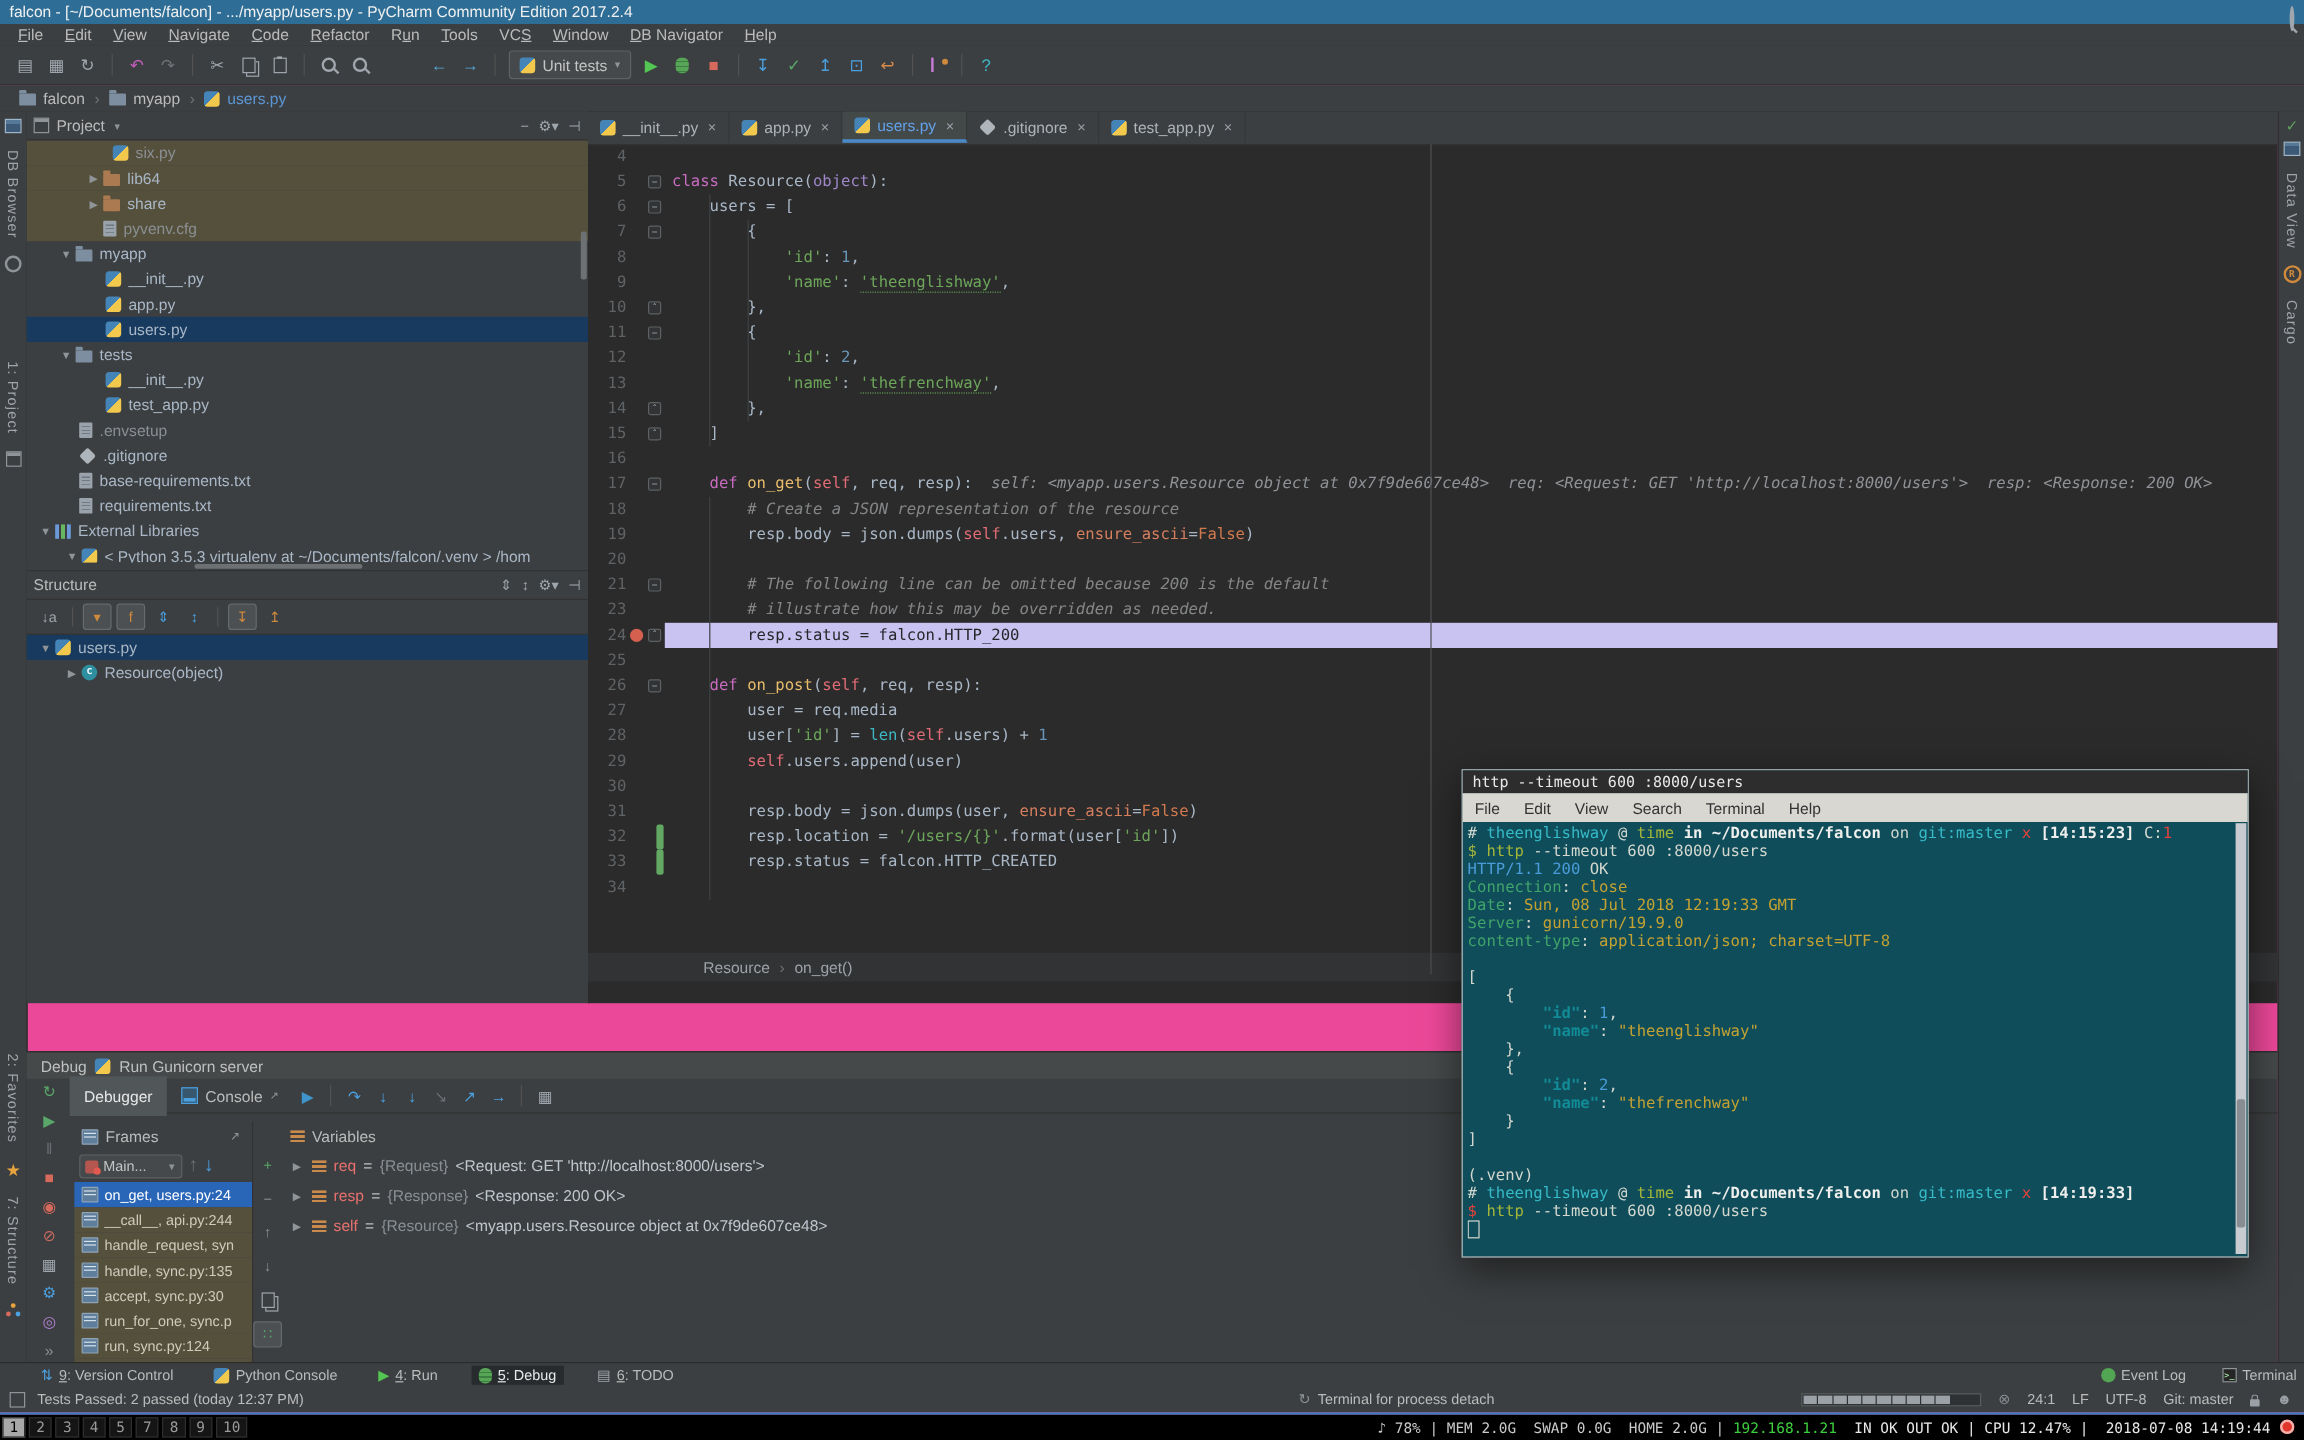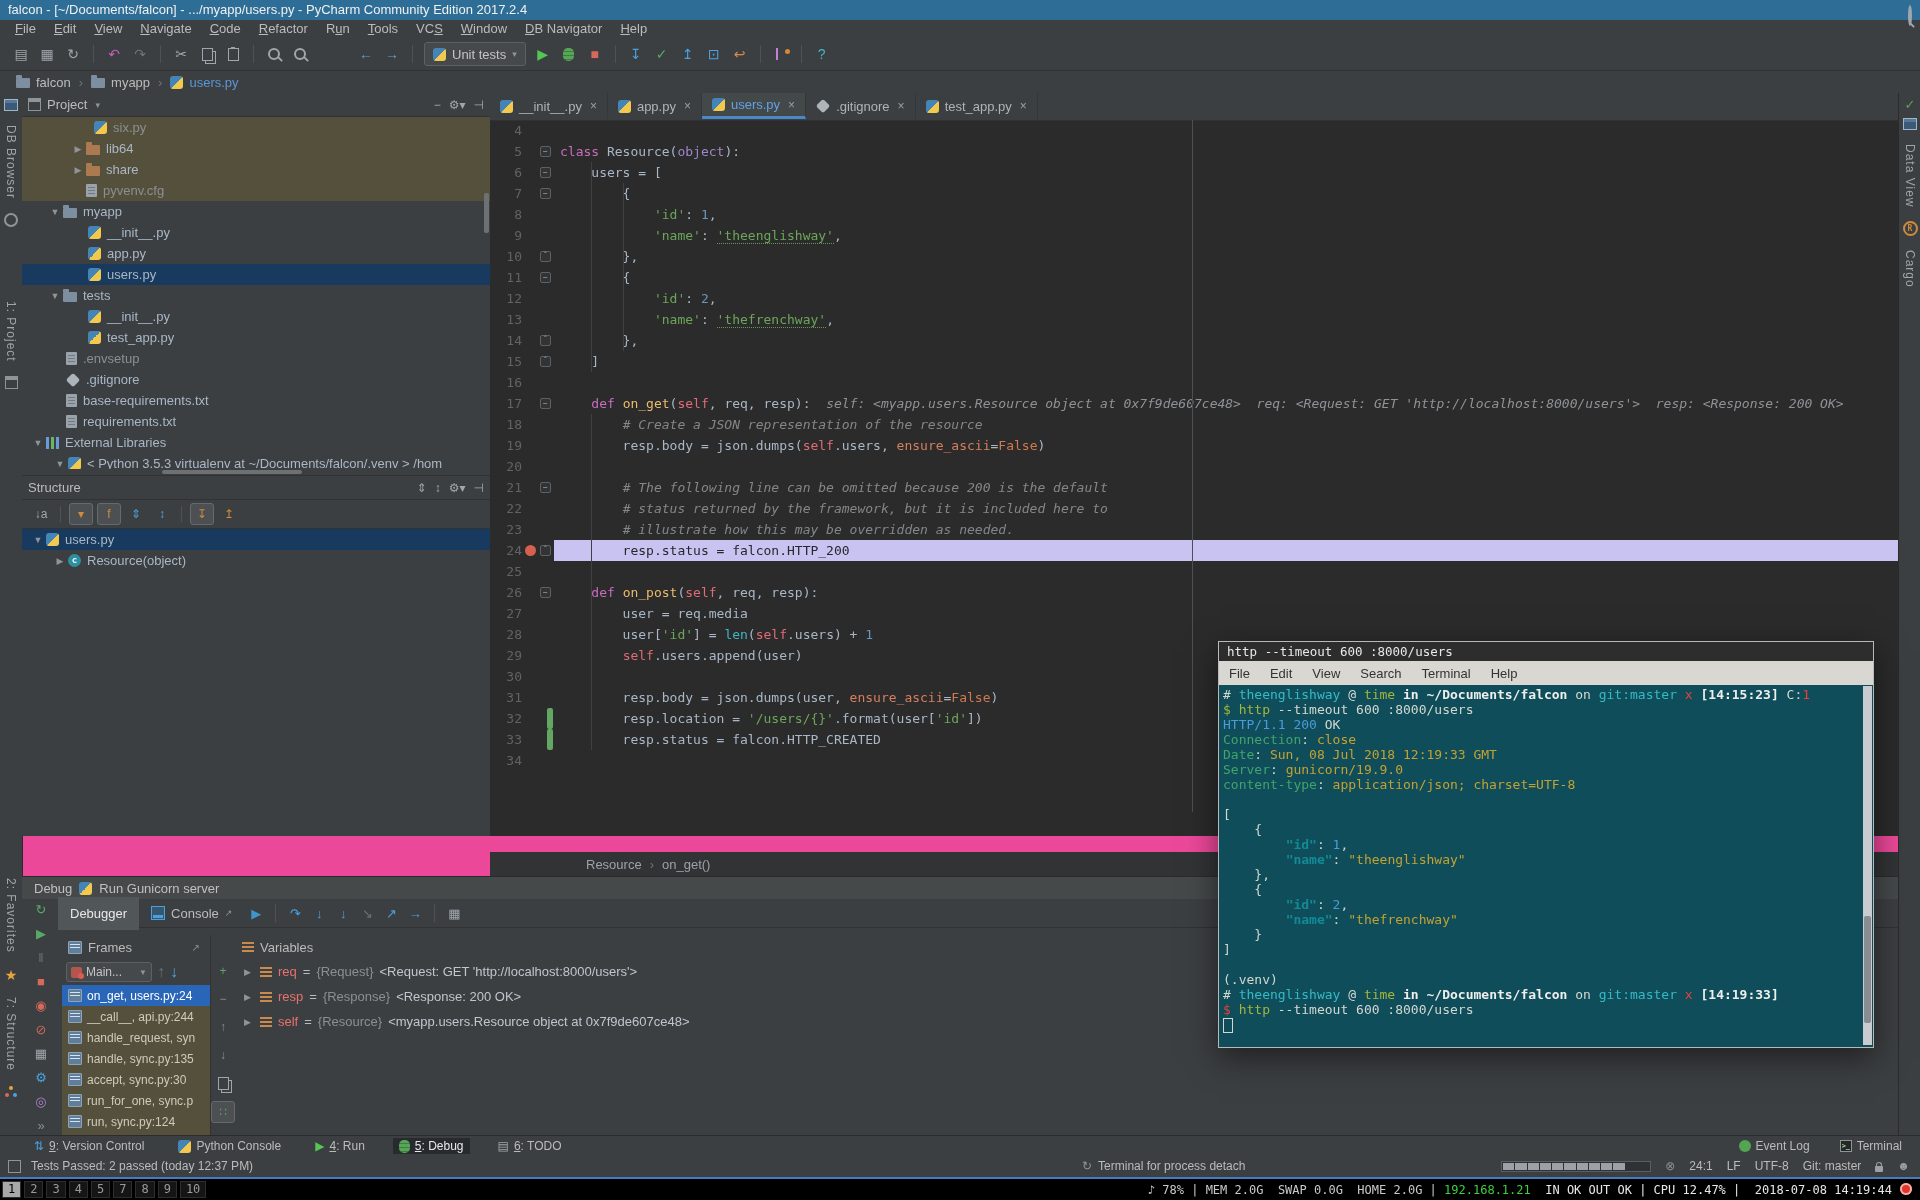--- a/index.html
+++ b/index.html
@@ -69,21 +69,21 @@
   .chb{position:absolute;left:57px;top:0;bottom:0;width:6px;background:#62a862;border-radius:2px;}
   .ctext{white-space:pre;font:13px/21px "DejaVu Sans Mono",monospace;padding-left:6px;flex:1;height:21px;color:#a9b7c6;}
   .cl.hl .ctext{background:#c9c3f2;}
   .cl.hl .ctext span{color:#26272b !important;border-bottom-color:#26272b;}
   .s-t{color:#a9b7c6}.s-k{color:#c96cc0}.s-fn{color:#e9bd6b}.s-slf{color:#e06c75}
   .s-str{color:#6da65a}.s-stru{color:#6da65a;border-bottom:1px dotted #5d9b50}
   .s-num{color:#6897bb}.s-cmt{color:#848688;font-style:italic}.s-dbg{color:#8f9296;font-style:italic}
   .s-prm{color:#d57f5f}.s-kw2{color:#d0794f}.s-bi{color:#3fb6c4}.s-pur{color:#9e86c8}
   .guide{position:absolute;width:1px;background:#3f4244;}
   .marginline{position:absolute;left:702px;top:0;bottom:0;width:1px;background:#4d5053;z-index:5;}
-  .edcrumb{position:absolute;left:0;top:759px;width:1408px;height:24px;background:#313335;
+  .edcrumb{position:absolute;left:0;top:701px;width:1408px;height:24px;background:#313335;
            display:flex;align-items:center;gap:8px;padding-left:96px;font-size:13px;color:#9da2a8;box-sizing:border-box;}
   
   .debug{left:22px;top:836px;width:1876px;height:299px;background:#3c3f41;border-top:1px solid #2b2b2b;overflow:hidden;margin-top:40px;}
   .dbg-header{position:absolute;left:0;top:0;right:0;height:22px;display:flex;align-items:center;gap:7px;
               padding-left:12px;font-size:13px;color:#c0c0c0;background:#45494a;}
   .dbg-tabs{position:absolute;left:36px;top:22px;right:0;height:28px;display:flex;align-items:center;
             border-bottom:1px solid #323232;font-size:13px;}
   .dtab{height:27px;display:flex;align-items:center;gap:6px;padding:3px 12px;color:#bbbbbb;}
   .dtab.active{background:#515658;color:#e8e8e8;}
   .dbg-ico{width:24px;height:22px;display:flex;align-items:center;justify-content:center;font-size:13px;}
@@ -99,21 +99,21 @@
   .frow.lib{background:#55503c;}
   .minicol{position:absolute;left:190px;top:84px;width:22px;display:flex;flex-direction:column;align-items:center;gap:8px;}
   .vars{position:absolute;left:214px;top:58px;right:0;bottom:0;}
   .vrow{height:25px;display:flex;align-items:center;gap:6px;padding-left:8px;font-size:13px;white-space:nowrap;}
   .vexp{color:#8f9498;font-size:9px;width:10px;}
   .vname{color:#e8716e;}.veq{color:#bbbbbb;}.vtype{color:#8a8f94;}.vval{color:#c0c6ce;}
   
   .twbar{left:0;top:1135px;width:1920px;height:20px;background:#3c3f41;border-top:1px solid #2b2b2b;
          display:flex;align-items:center;font-size:12px;}
   .tw-left{display:flex;gap:22px;margin-left:28px;align-items:center;}
-  .tw-right{margin-left:auto;display:flex;gap:18px;margin-right:12px;align-items:center;}
+  .tw-right{margin-left:auto;display:flex;gap:18px;margin-right:0;align-items:center;}
   .twitem{display:flex;align-items:center;gap:5px;color:#bbbbbb;padding:1px 6px;}
   .twitem.active{background:#282b2d;color:#e8e8e8;}
   .twitem u{text-decoration:underline;}
   .statusbar{left:0;top:1155px;width:1920px;height:22px;background:#3c3f41;display:flex;align-items:center;font-size:12px;color:#bbbbbb;}
   .sb-left{display:flex;align-items:center;gap:10px;margin-left:8px;}
   .sb-center{position:absolute;left:1082px;display:flex;align-items:center;gap:6px;}
   .sb-right{position:absolute;right:10px;display:flex;align-items:center;gap:14px;}
   .progress{width:150px;height:11px;border:1px solid #5a5e61;background:#2f3234;display:flex;gap:1px;padding:1px;box-sizing:border-box;}
   .pcell{flex:1;background:#9ba1a6;}
   .pcell.off{background:transparent;}
@@ -652,28 +652,20 @@
               <span class="lnum">21</span>
               <span class="slot"></span>
               <span class="slot">
                 <span class="fm">−</span>
               </span>
             </div>
             <span class="ctext"><span class="s-t">        </span><span class="s-cmt"># The following line can be omitted because 200 is the default</span></span>
           </div>
           <div class="cl">
             <div class="gut">
-              <span class="lnum">22</span>
-              <span class="slot"></span>
-              <span class="slot"></span>
-            </div>
-            <span class="ctext"><span class="s-t">        </span><span class="s-cmt"># status returned by the framework, but it is included here to</span></span>
-          </div>
-          <div class="cl">
-            <div class="gut">
               <span class="lnum">23</span>
               <span class="slot"></span>
               <span class="slot"></span>
             </div>
             <span class="ctext"><span class="s-t">        </span><span class="s-cmt"># illustrate how this may be overridden as needed.</span></span>
           </div>
           <div class="cl hl">
             <div class="gut">
               <span class="lnum">24</span>
               <span class="slot">

